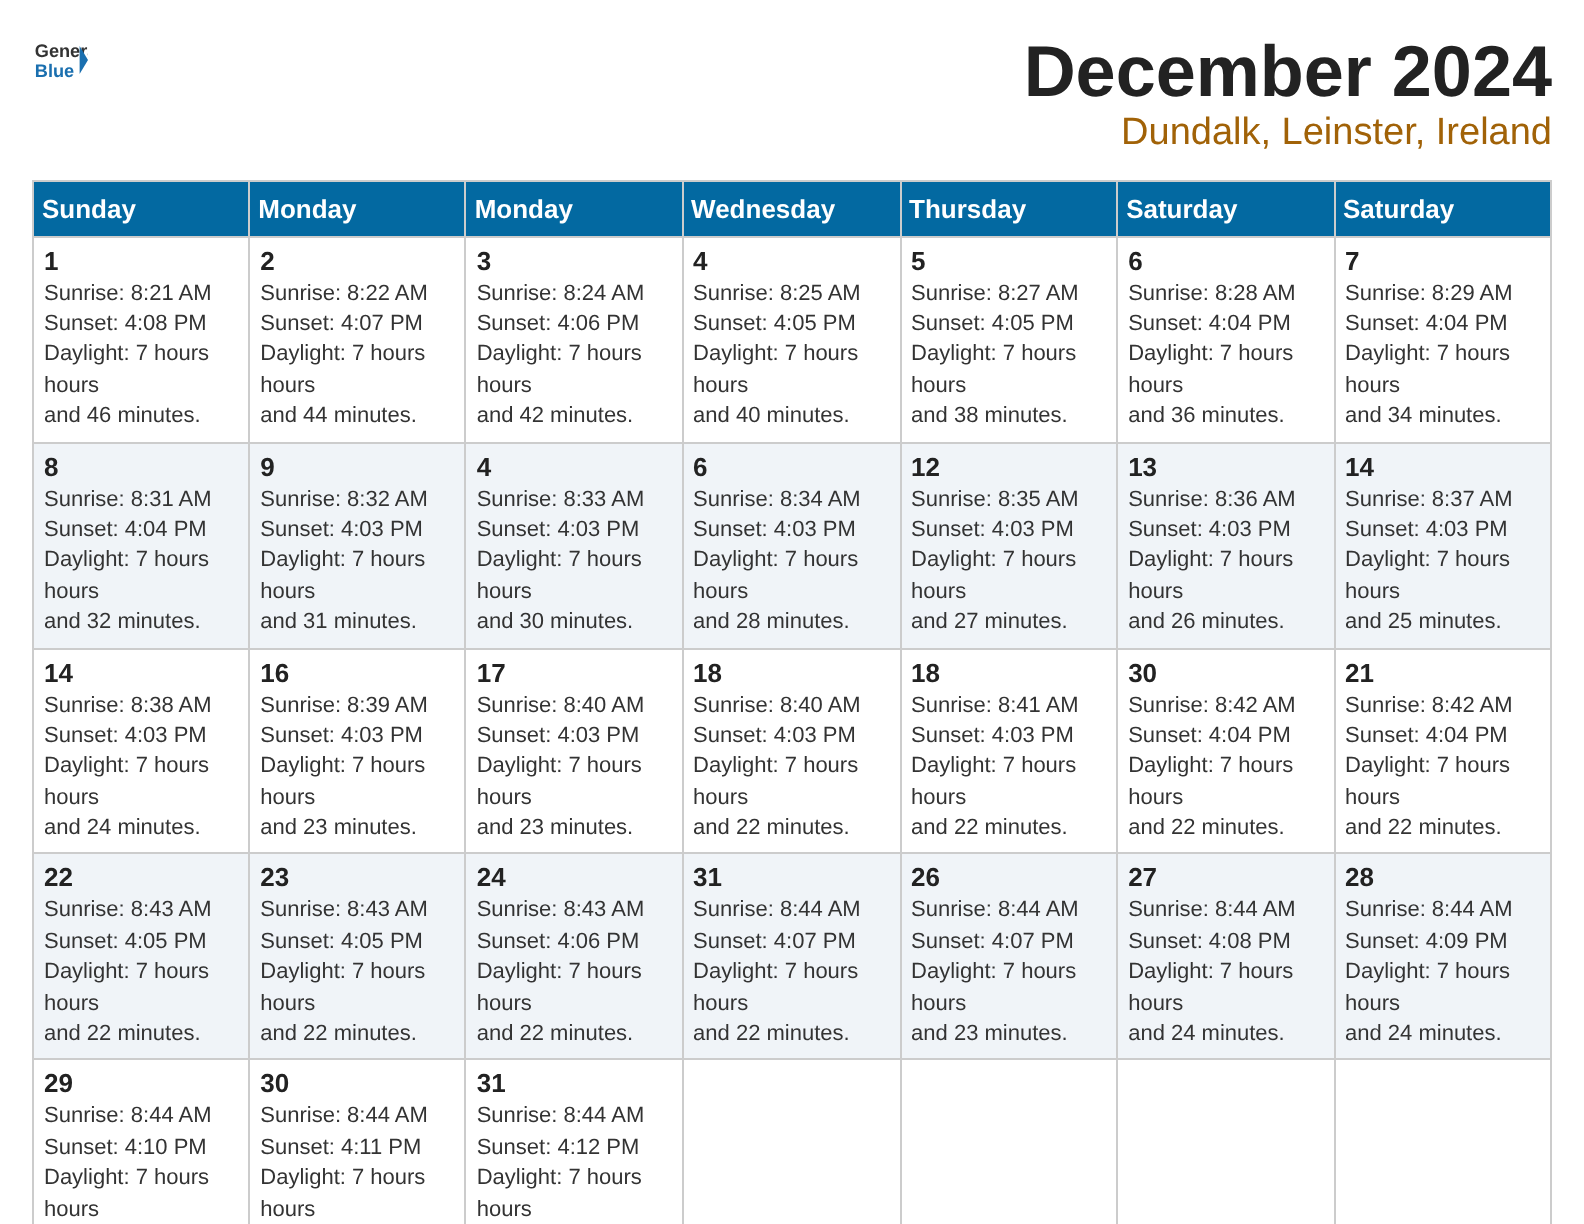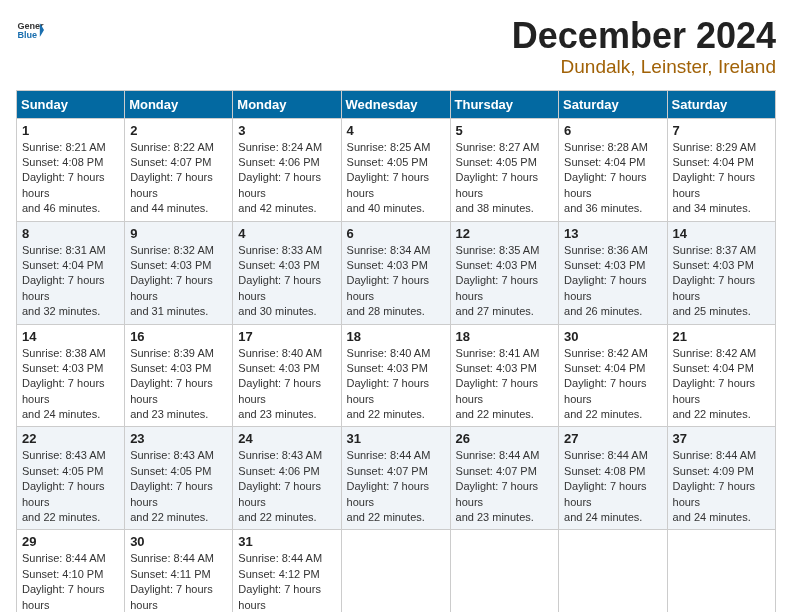--- a/index.html
+++ b/index.html
@@ -218,21 +218,21 @@
         </td>
         <td>
           <span class="day-num">26</span>
           <div class="day-detail">Sunrise: 8:44 AM<br>Sunset: 4:07 PM<br>Daylight: 7 hours hours<br>and 23 minutes.</div>
         </td>
         <td>
           <span class="day-num">27</span>
           <div class="day-detail">Sunrise: 8:44 AM<br>Sunset: 4:08 PM<br>Daylight: 7 hours hours<br>and 24 minutes.</div>
         </td>
         <td>
-          <span class="day-num">37</span>
+          <span class="day-num">28</span>
           <div class="day-detail">Sunrise: 8:44 AM<br>Sunset: 4:09 PM<br>Daylight: 7 hours hours<br>and 24 minutes.</div>
         </td>
       </tr>
       <tr>
         <td>
           <span class="day-num">29</span>
           <div class="day-detail">Sunrise: 8:44 AM<br>Sunset: 4:10 PM<br>Daylight: 7 hours hours<br>and 25 minutes.</div>
         </td>
         <td>
           <span class="day-num">30</span>

